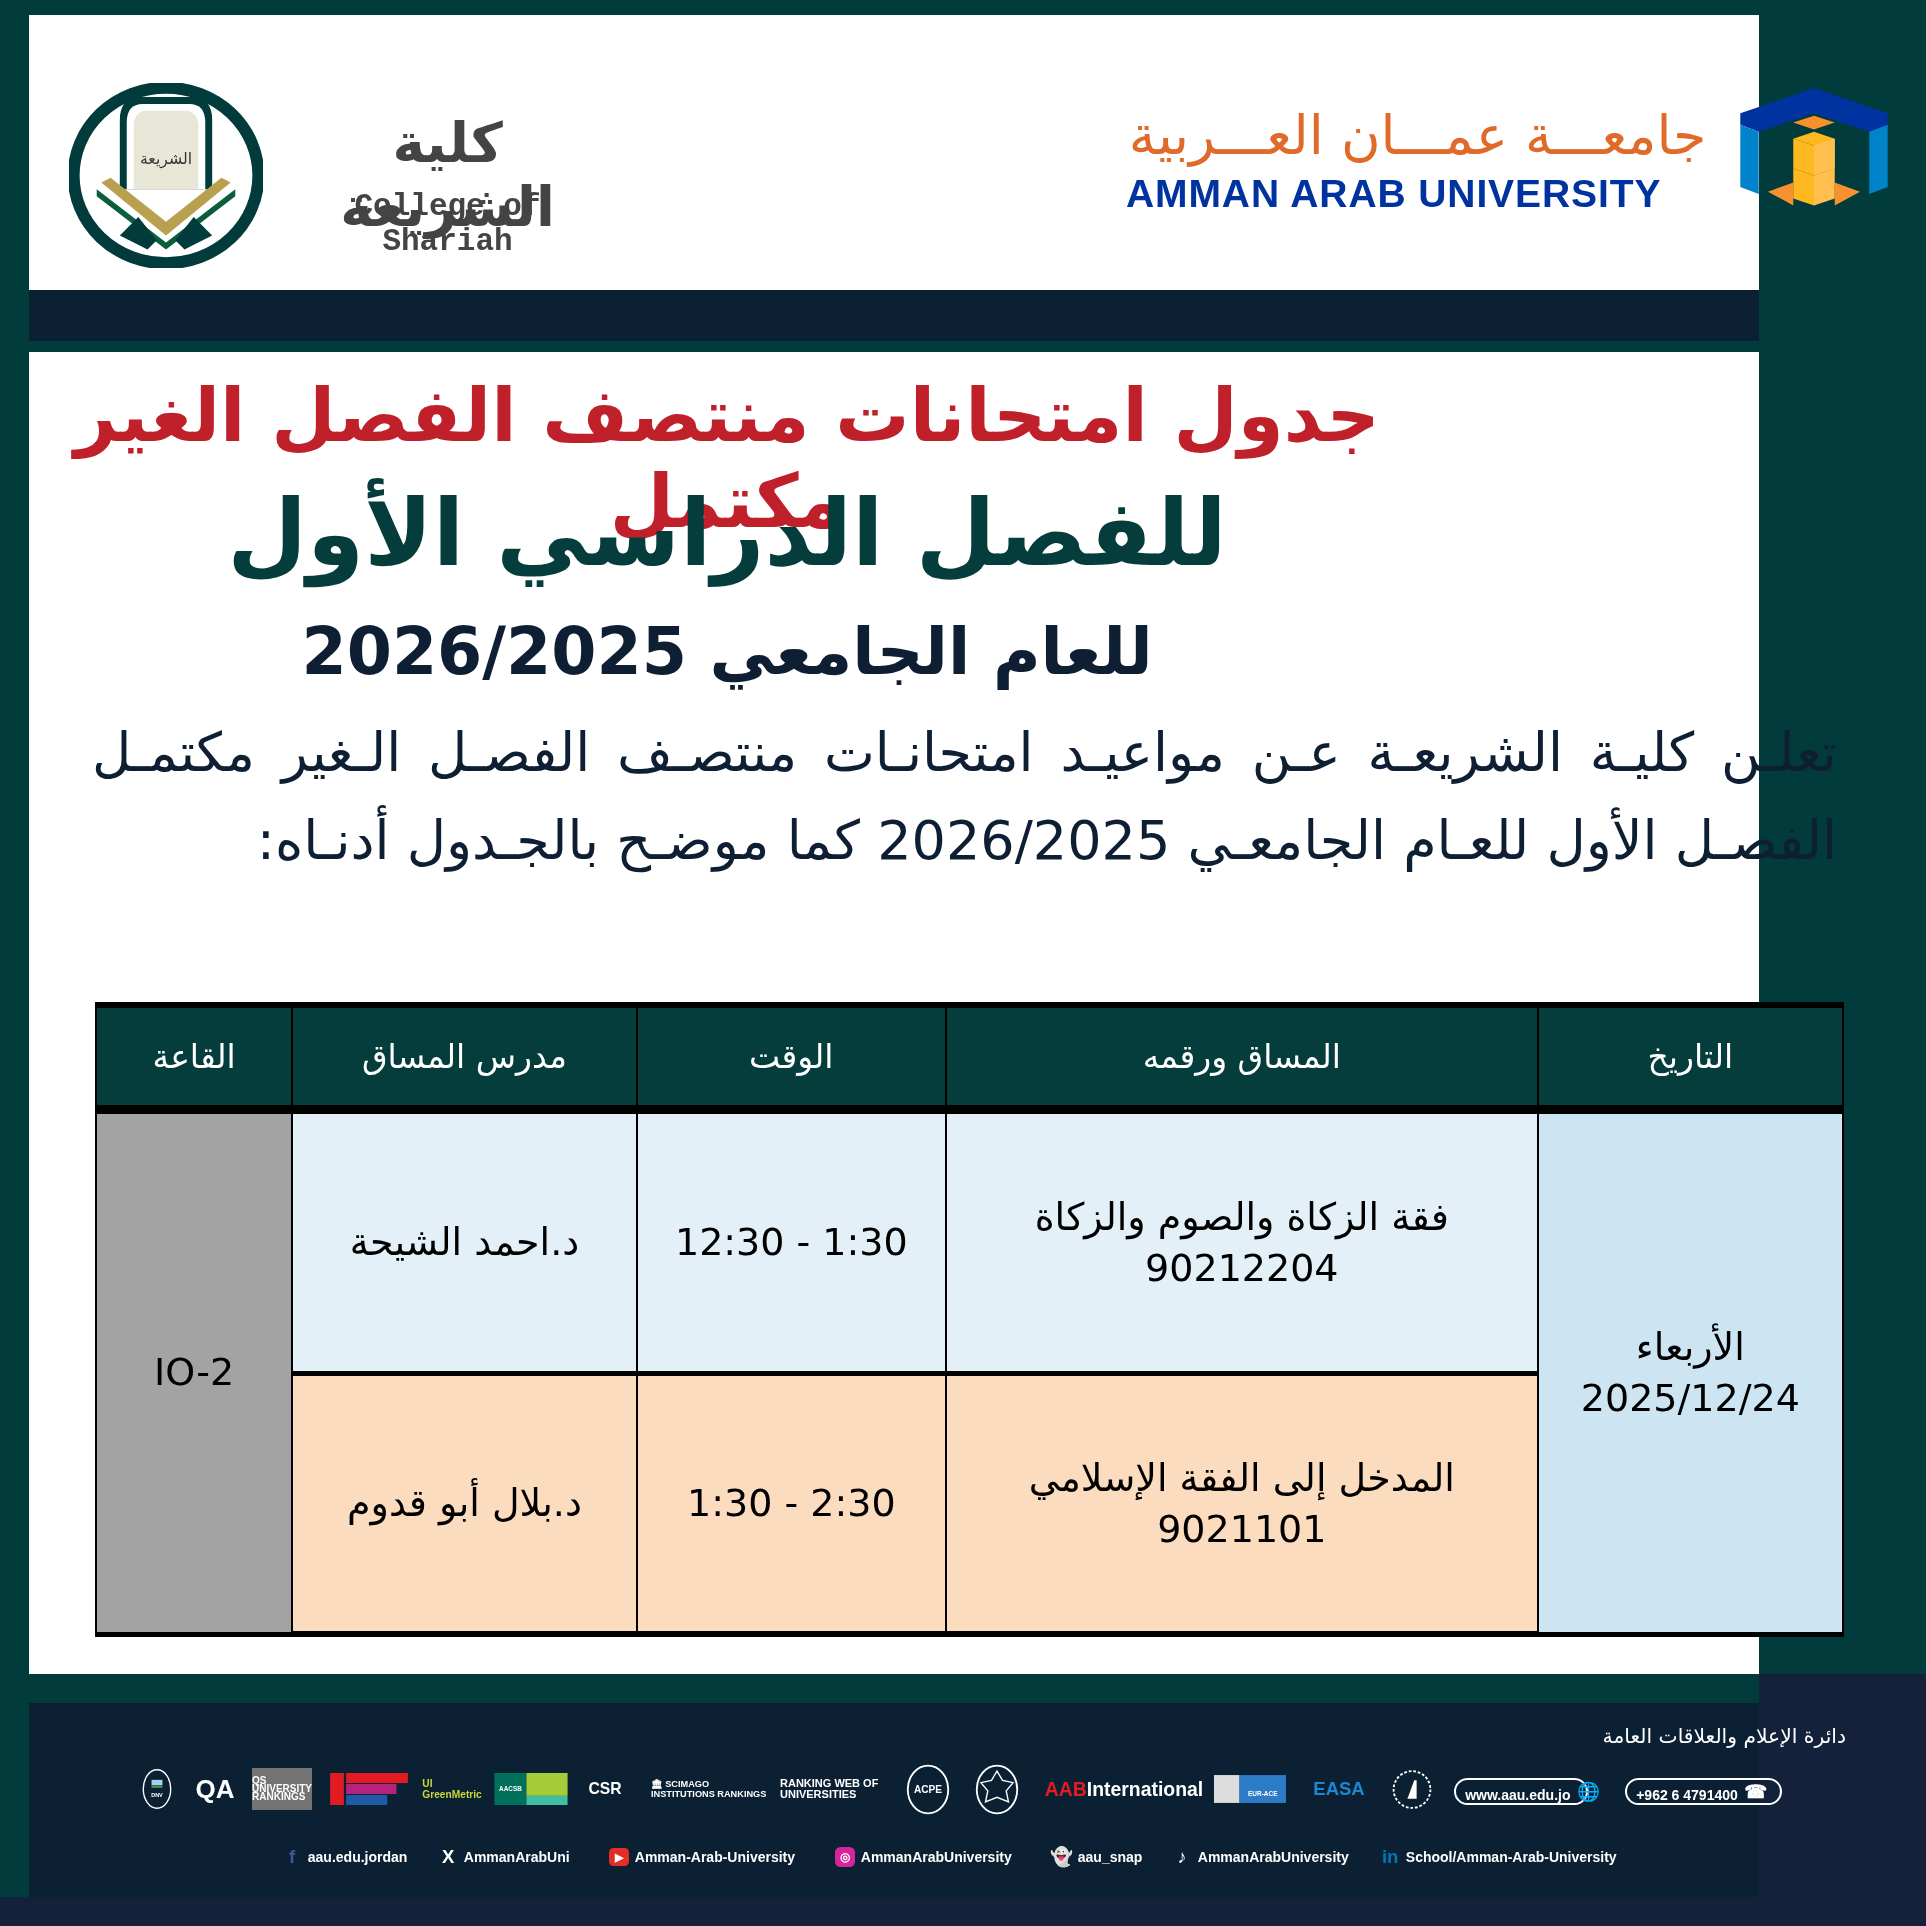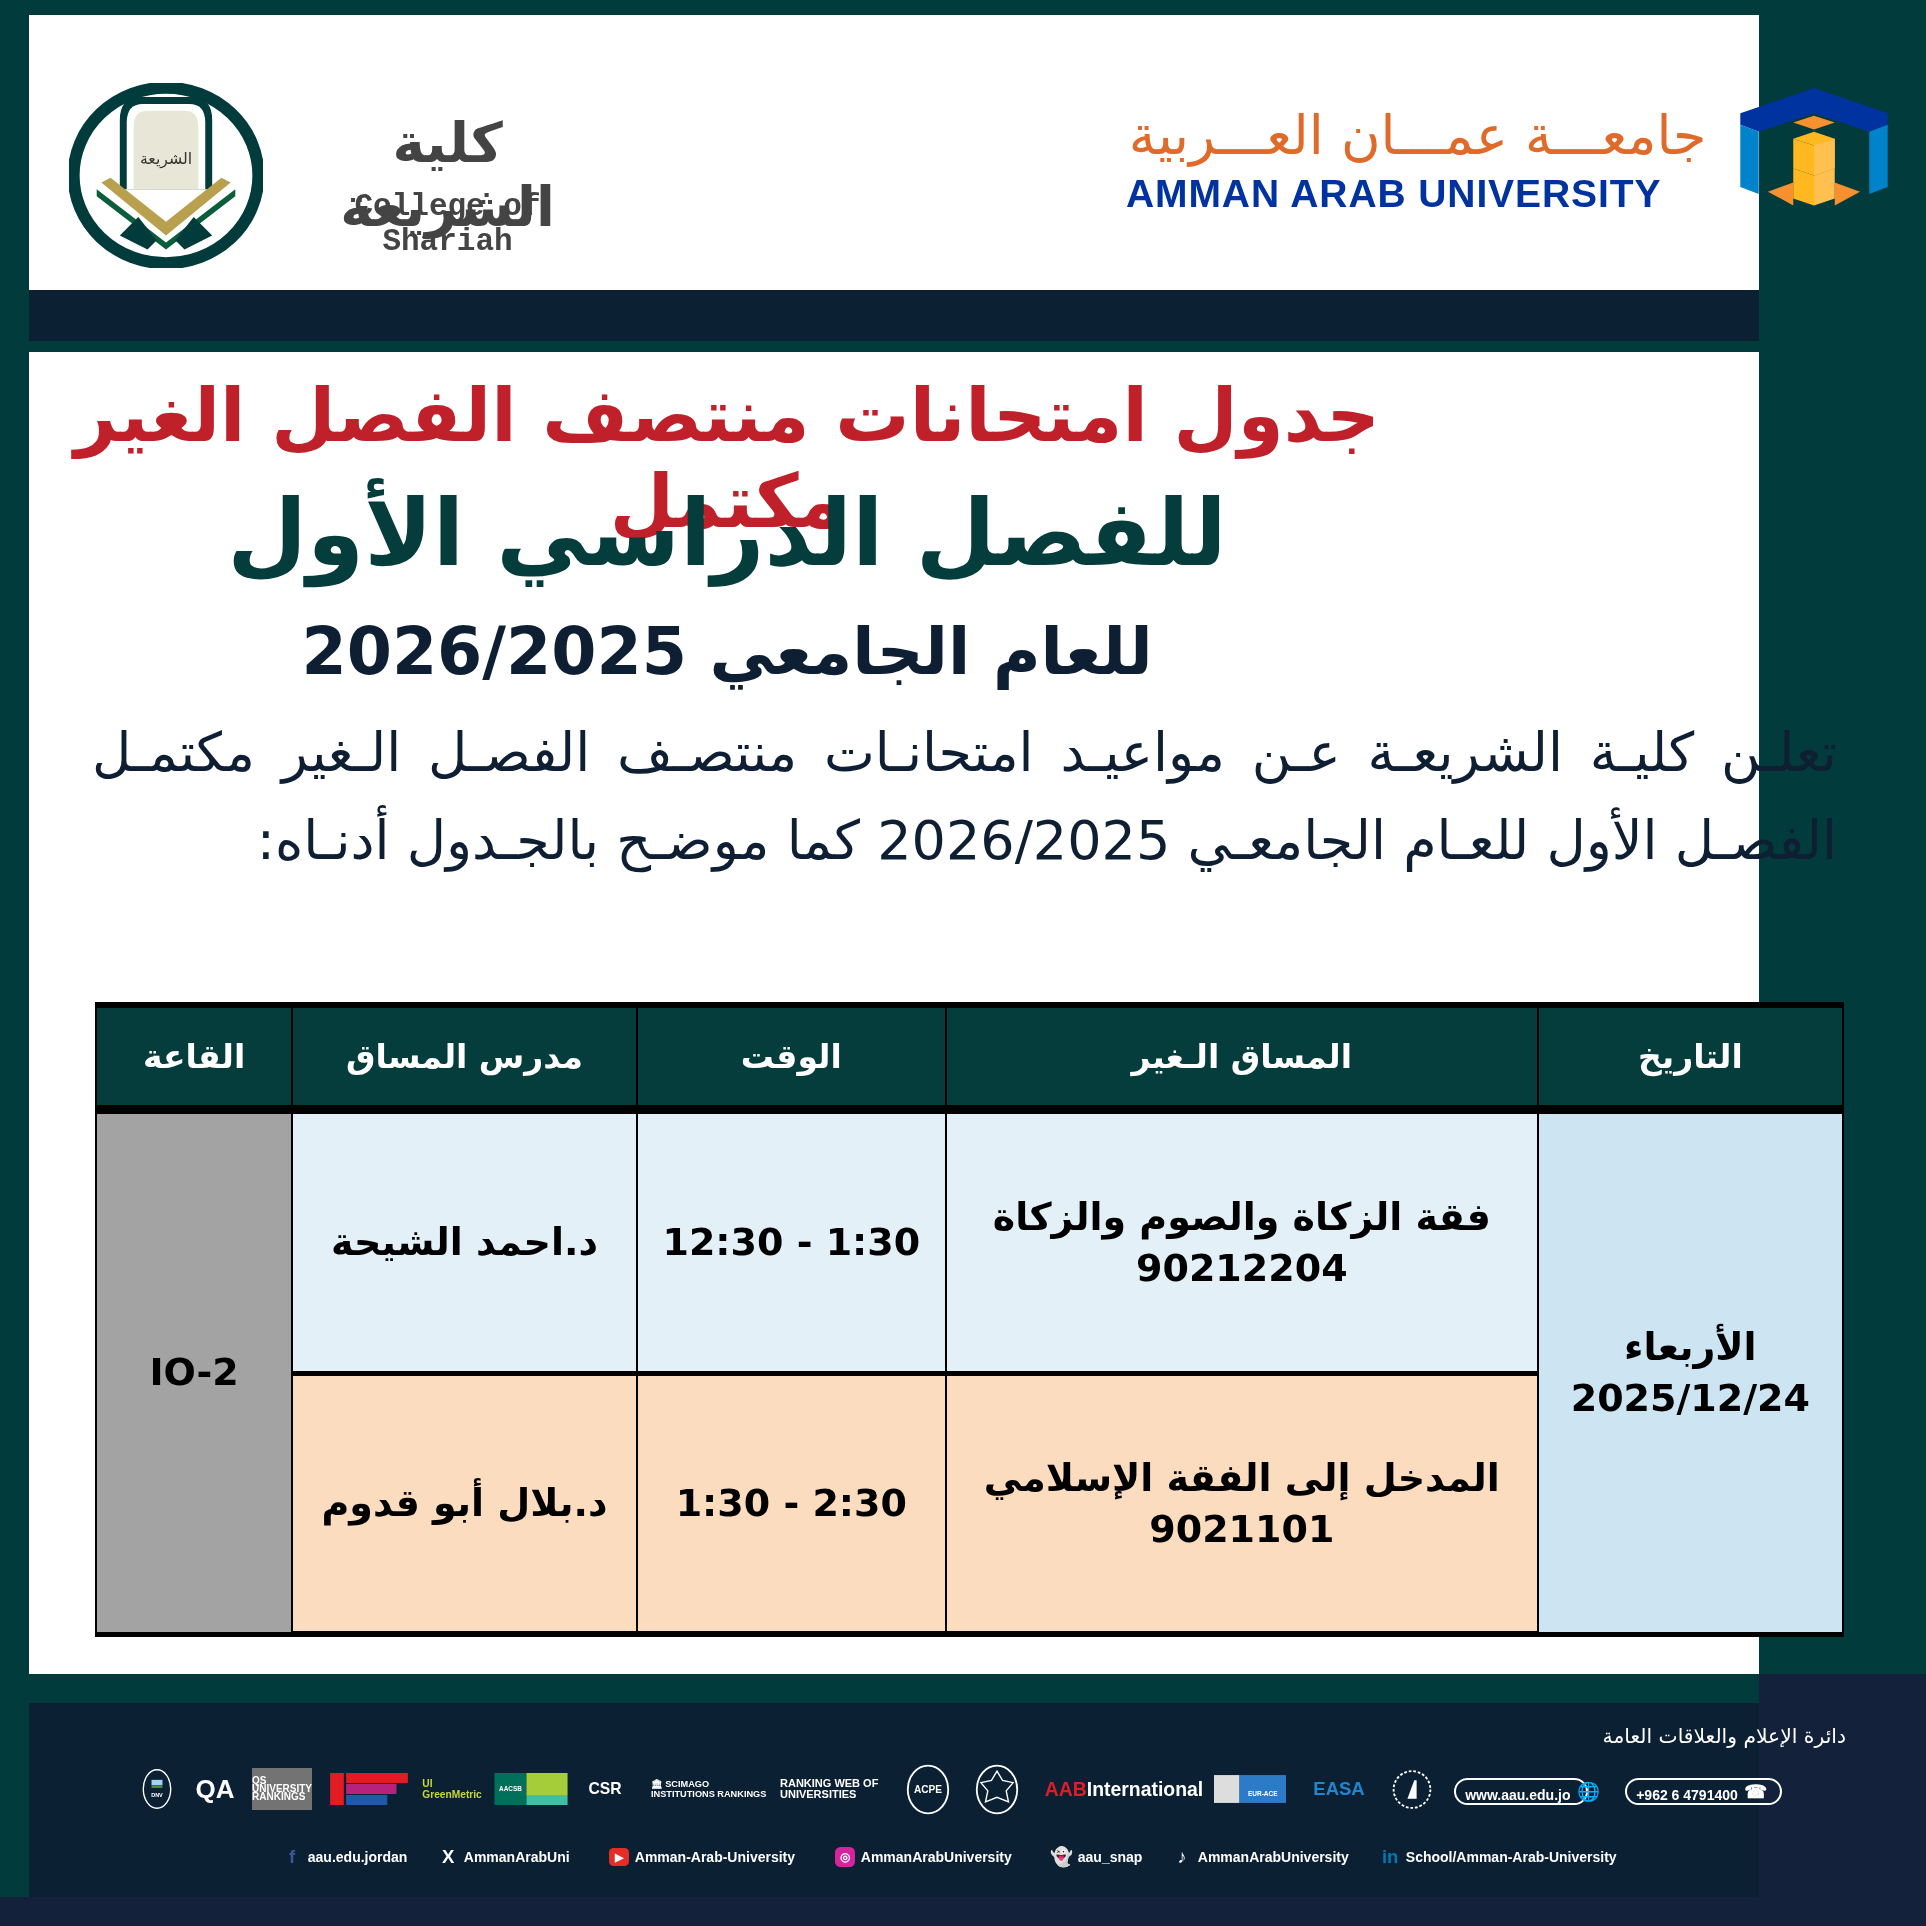--- a/index.html
+++ b/index.html
@@ -30,21 +30,21 @@
   
   .title { left: 29px; width: 1396px; text-align: center; direction: rtl; font-weight: bold; }
   #title-1 { top: 372px; font-size: 74px; color: #c0202a; }
   #title-2 { top: 480px; font-size: 92px; color: #043d3b; }
   #title-3 { top: 614px; font-size: 65px; color: #0f1f33; }
   #intro { left: 92px; top: 709px; width: 1745px; direction: rtl; text-align: justify; font-size: 54px; line-height: 88px; color: #0f1f33; text-align-last: right; }
 
   
   #schedule-table { left: 95px; top: 1002px; width: 1749px; height: 635px; }
   table { border-collapse: collapse; width: 100%; height: 100%; direction: rtl; table-layout: fixed; }
-  th, td { border: 2.8px solid #000; text-align: center; vertical-align: middle; font-weight: bold; color: #000; font-size: 38px; line-height: 51px; }
+  th, td { border: 2.8px solid #000; text-align: center; vertical-align: middle; font-weight: normal; color: #000; font-size: 38px; line-height: 51px; }
   th { background: #043d3b; color: #fff; height: 95px; font-size: 33px; border-bottom-width: 9.2px; border-top-width: 6.5px; }
   .c-date { background: #cde4f2; }
   .c-row1 { background: #e3f0f8; }
   .c-row2 { background: #fcdcbf; }
   .c-room { background: #a3a3a3; }
   tbody tr:last-child td { border-bottom-width: 6.5px; }
   tr.r1 td { border-bottom-width: 5.5px; }
 
   
   #dept-label { left: 1523px; top: 1724px; width: 323px; text-align: right; direction: rtl; font-size: 20.3px; color: #ffffff; }
@@ -108,21 +108,21 @@
     <colgroup>
       <col style="width:305px">
         <col style="width:591px">
         <col style="width:309px">
         <col style="width:344px">
         <col style="width:196px">
     </colgroup>
     <thead>
       <tr>
         <th>التاريخ</th>
-        <th>المساق الـغير</th>
+        <th>المساق ورقمه</th>
         <th>الوقت</th>
         <th>مدرس المساق</th>
         <th>القاعة</th>
       </tr>
     </thead>
     <tbody>
       <tr class="r1">
         <td class="c-date" rowspan="2">
           <div>الأربعاء</div>
           <div>2025/12/24</div>

